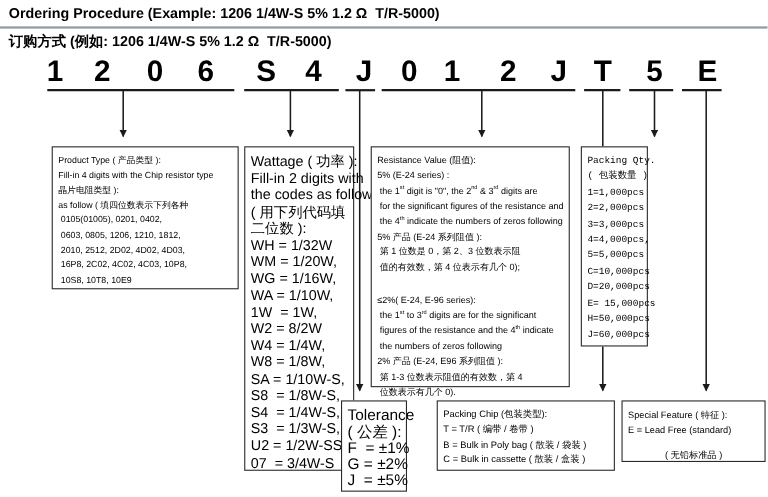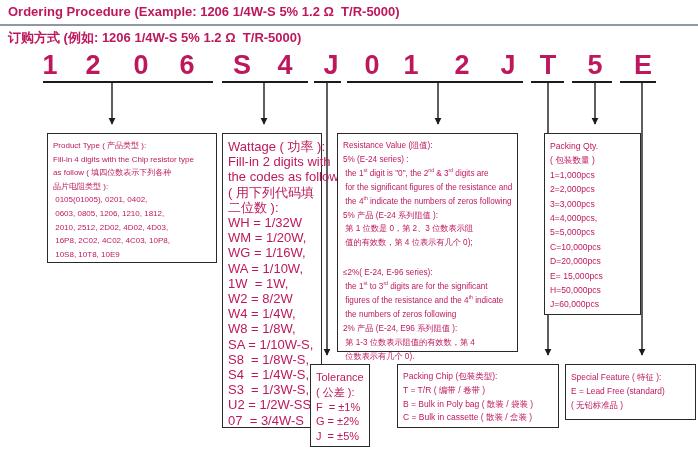--- a/index.html
+++ b/index.html
@@ -1,19 +1,19 @@
 <!DOCTYPE html>
 <html><head>
 <meta charset="utf-8">
 <style>
   html,body{margin:0;padding:0;background:#ffffff;}
   #canvas{
     position:relative; width:698px; height:452px; background:#ffffff;
     font-family:"Liberation Sans","DejaVu Sans",sans-serif;
-    color:#be185d; overflow:hidden;border-radius:6px;
+    color:#000000; overflow:hidden;border-radius:6px;
   }
   
   .title-en{position:absolute; left:8px; top:4px; font-size:13px; font-weight:bold; white-space:pre;}
   .divider{position:absolute; left:0; top:24px; width:698px; height:2px; background:#8d99a3;}
   .title-zh{position:absolute; left:8px; top:29px; font-size:13px; font-weight:bold; white-space:pre;}
   
   .code-row{position:absolute; left:0; top:50px; width:698px; height:34px;}
   .code-char{position:absolute; top:0; transform:translateX(-50%);
     font-size:27px; font-weight:bold; letter-spacing:0; line-height:30px;}
   .code-char:nth-child(1){left:50px}  .code-char:nth-child(2){left:93px}
@@ -21,33 +21,33 @@
   .code-char:nth-child(5){left:242px} .code-char:nth-child(6){left:285px}
   .code-char:nth-child(7){left:331px} .code-char:nth-child(8){left:372px}
   .code-char:nth-child(9){left:411px} .code-char:nth-child(10){left:462px}
   .code-char:nth-child(11){left:508px}.code-char:nth-child(12){left:548px}
   .code-char:nth-child(13){left:595px}.code-char:nth-child(14){left:643px}
   
   #wires{position:absolute; left:0; top:0; width:698px; height:452px;}
   
   .box{position:absolute; background:#fff; border:1.5px solid #2a2a2a; padding:5px 5px; box-sizing:border-box;}
   .tline{white-space:pre;}
-  .tline.center{text-align:left; white-space:normal;}
+  .tline.center{text-align:center; white-space:normal;margin-top:8px;}
   .tline.gap{margin-top:16px;}
   sup{font-size:0.62em; vertical-align:super; line-height:0;}
   .box-product   {left:47px;  top:133px; width:170px; height:130px;}
   .box-product .tline{font-size:8px; line-height:13.6px;}
   .box-wattage   {left:222px; top:133px; width:100px; height:295px;}
   .box-wattage .tline{font-size:13px; line-height:15.2px;}
   .box-resistance{left:337px; top:133px; width:181px; height:219px;}
   .box-resistance .tline{font-size:8.2px; line-height:13.9px;}
-  .box-qty       {left:544px; top:133px; width:97px;  height:182px;}
+  .box-qty       {left:528px; top:133px; width:61px;  height:182px;font-family:Liberation Mono, monospace;}
   .box-qty .tline{font-size:8.6px; line-height:14.4px;}
   .box-tolerance {left:310px; top:364px; width:60px;  height:83px;}
-  .box-tolerance .tline{font-size:11px; line-height:14.8px;}
+  .box-tolerance .tline{font-size:14px; line-height:14.8px;}
   .box-ptype     {left:397px; top:364px; width:162px; height:64px;}
   .box-ptype .tline{font-size:8.5px; line-height:13.8px;}
   .box-feature   {left:565px; top:364px; width:131px; height:56px;}
   .box-feature .tline{font-size:8.4px; line-height:14.2px;}
 </style>
 </head>
 <body>
 
 <div id="canvas">
 
@@ -96,22 +96,22 @@
       <line x1="438" y1="82" x2="438" y2="124" marker-end="url(#arw)"></line>
       <line x1="548" y1="82" x2="548" y2="355" marker-end="url(#arw)"></line>
       <line x1="595" y1="82" x2="595" y2="124" marker-end="url(#arw)"></line>
       <line x1="642" y1="82" x2="642" y2="355" marker-end="url(#arw)"></line>
     </g>
   </svg>
 
   <div class="box box-product">
       <div class="tline">Product Type ( 产品类型 ):</div>
       <div class="tline">Fill-in 4 digits with the Chip resistor type</div>
+      <div class="tline">晶片电阻类型 ):</div>
       <div class="tline">as follow ( 填四位数表示下列各种</div>
-      <div class="tline">晶片电阻类型 ):</div>
       <div class="tline"> 0105(01005), 0201, 0402,</div>
       <div class="tline"> 0603, 0805, 1206, 1210, 1812,</div>
       <div class="tline"> 2010, 2512, 2D02, 4D02, 4D03,</div>
       <div class="tline"> 16P8, 2C02, 4C02, 4C03, 10P8,</div>
       <div class="tline"> 10S8, 10T8, 10E9</div>
     </div>
 
   <div class="box box-wattage">
       <div class="tline">Wattage ( 功率 ):</div>
       <div class="tline">Fill-in 2 digits with</div>

